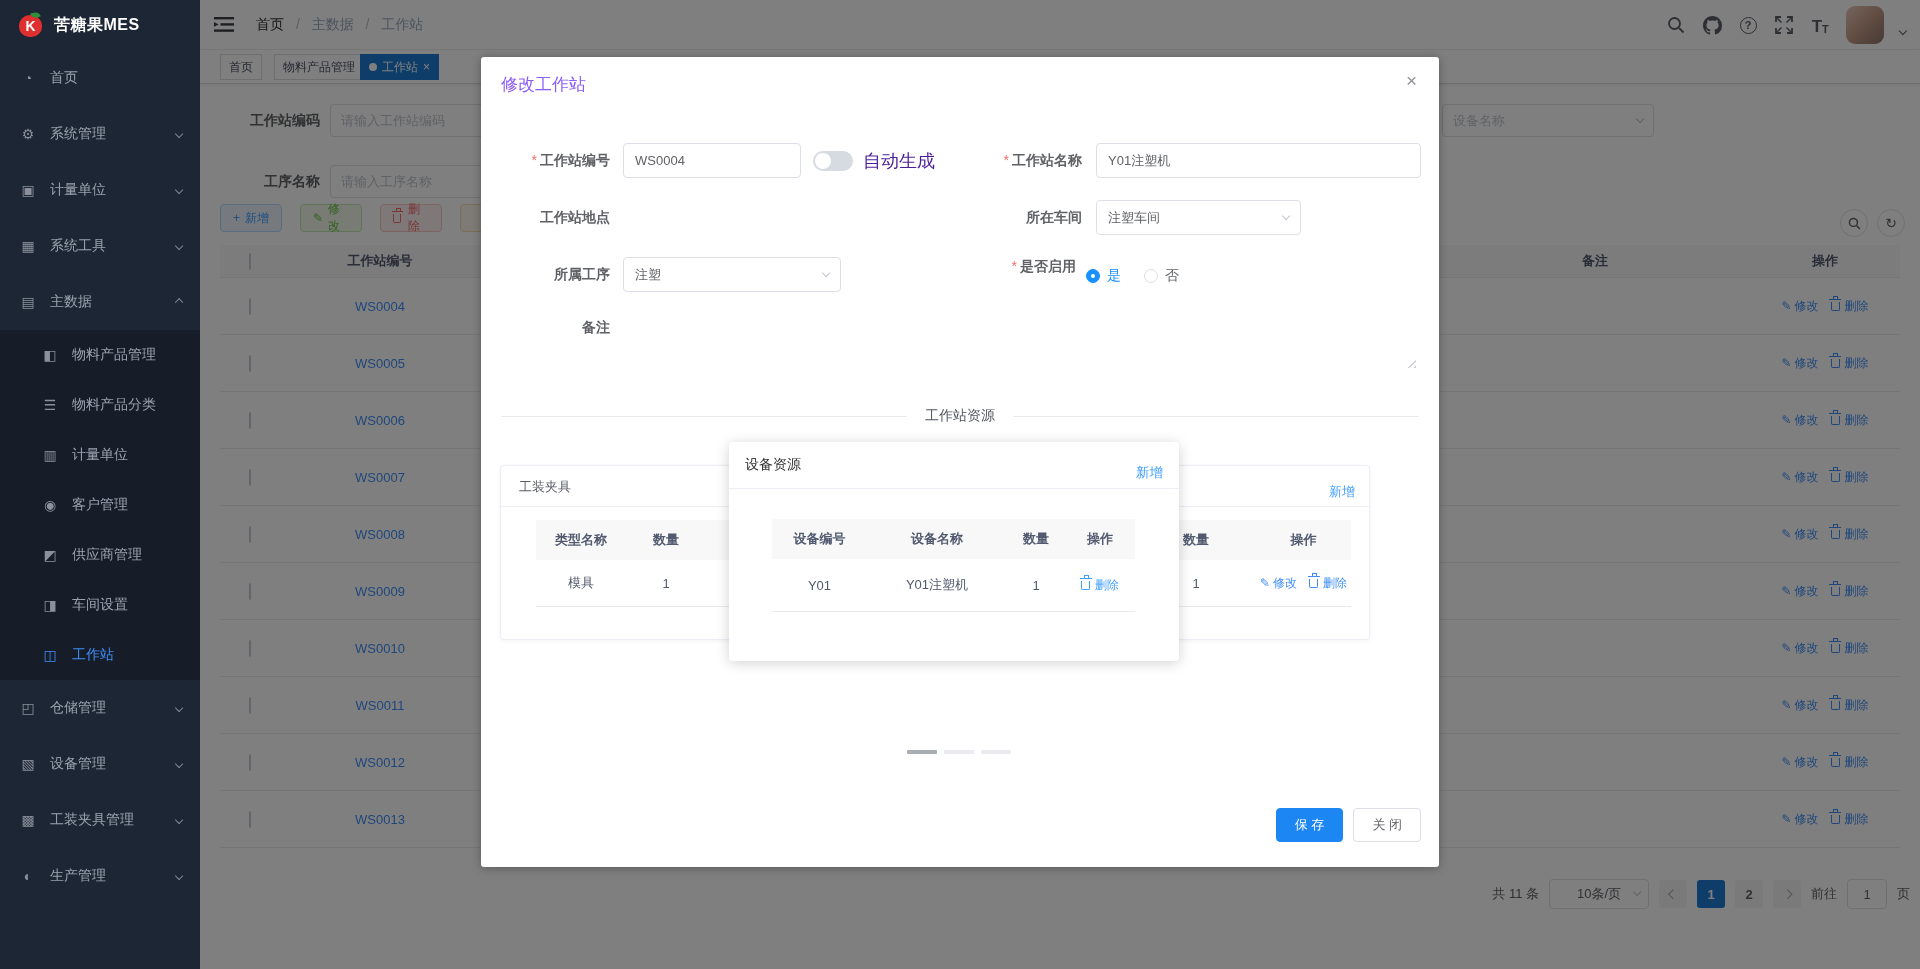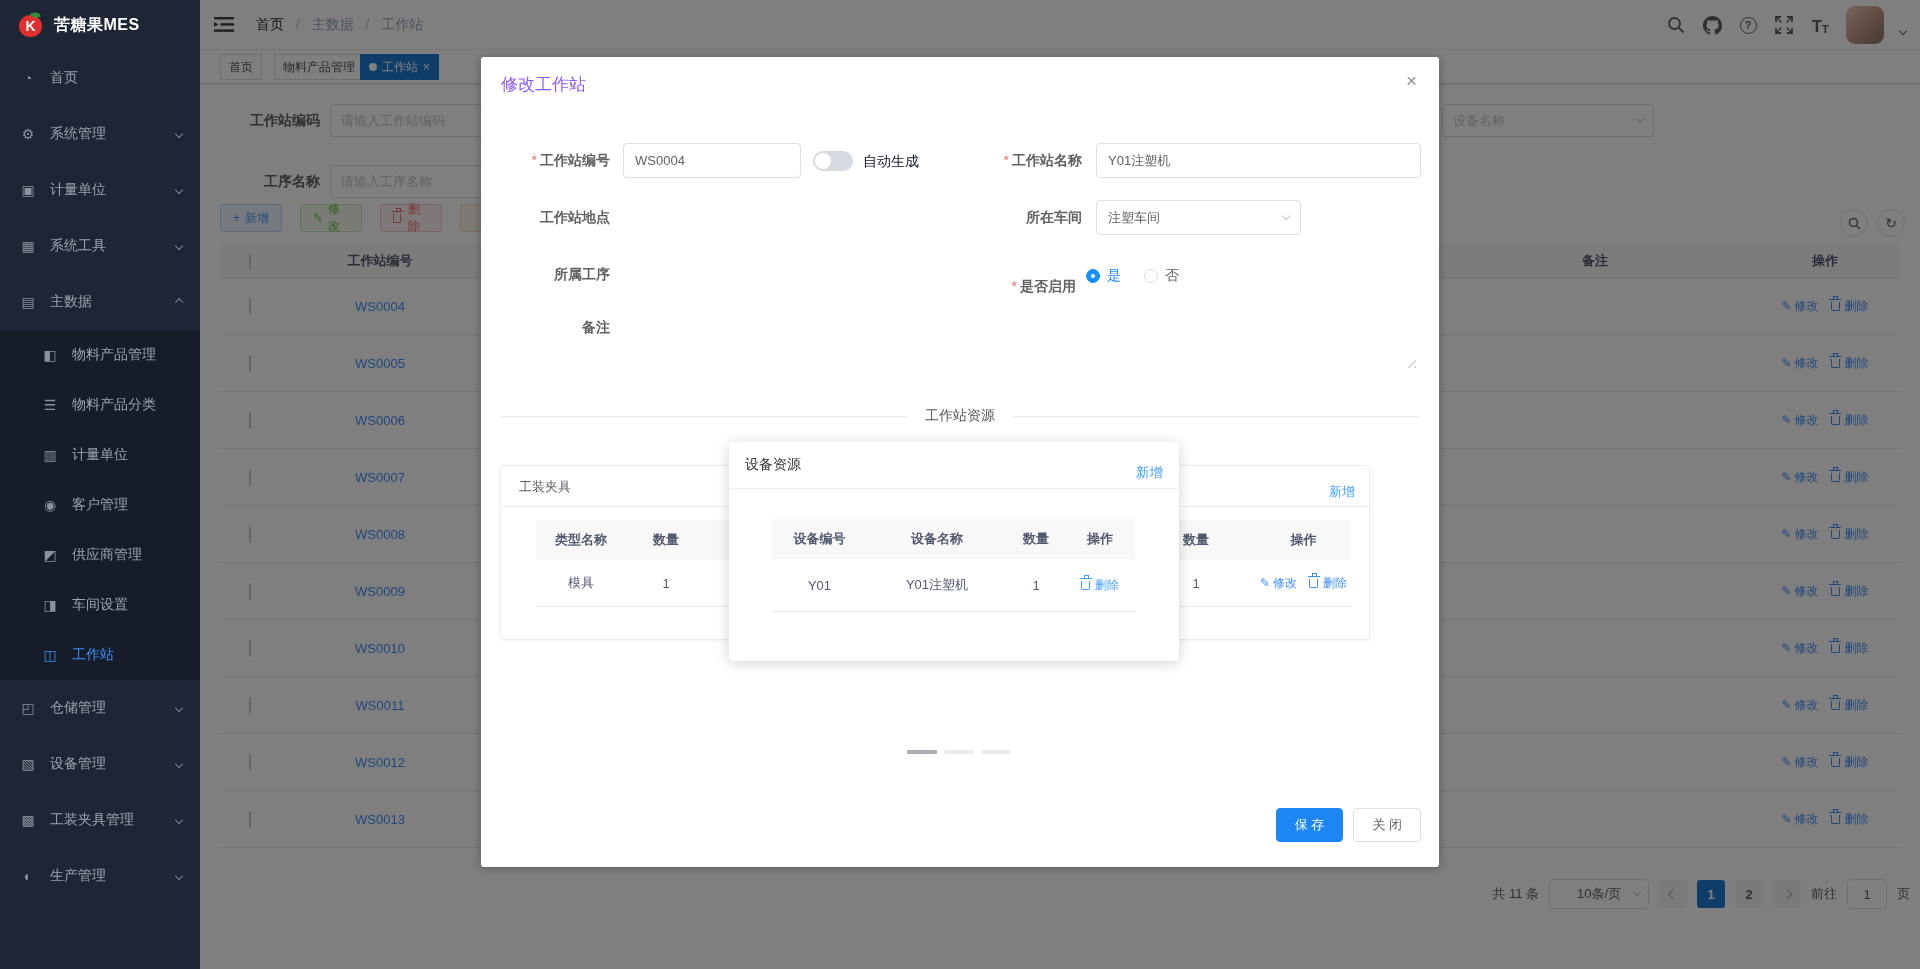--- a/index.html
+++ b/index.html
@@ -92,21 +92,21 @@
   .dialog{position:absolute;left:481px;top:57px;width:958px;height:810px;background:#fff;border-radius:3px;box-shadow:0 1px 10px rgba(0,0,0,.3);z-index:50}
   .dlg-title{position:absolute;left:20px;top:16px;font-size:17px;color:#8b5cf6}
   .dlg-close{position:absolute;right:22px;top:14px;font-size:19px;color:#909399;cursor:pointer;line-height:1}
   .m-label{position:absolute;text-align:right;font-weight:600;color:#606266;font-size:14px;line-height:35px}
   .m-label .req{color:#f56c6c;margin-right:3px;font-weight:normal}
   .m-input{position:absolute;height:35px;border:1px solid #dcdfe6;border-radius:4px;padding:0 11px;font-size:13px;color:#606266;background:#fff;font-family:inherit}
   .m-sel{position:absolute;height:35px;border:1px solid #dcdfe6;border-radius:4px;background:#fff;display:flex;align-items:center;padding:8px 11px;font-size:13px;color:#606266;cursor:pointer}
   .m-sel .scaret{position:absolute;right:11px;border:solid #c0c4cc;border-width:0 1.5px 1.5px 0;padding:2.6px;transform:rotate(45deg);margin-top:-3px}
   .switch{position:absolute;width:40px;height:20px;border-radius:10px;background:#d6dae1;cursor:pointer}
   .switch .knob{position:absolute;left:2px;top:2px;width:16px;height:16px;border-radius:50%;background:#fff}
-  .plain-txt{position:absolute;font-size:14px;color:#0f172a;line-height:20px}
+  .plain-txt{position:absolute;font-size:18px;color:#4c1d95;line-height:20px}
   .radio{position:absolute;display:flex;align-items:center;gap:7px;cursor:pointer;font-size:14px}
   .rdot{width:14px;height:14px;border-radius:50%;position:relative}
   .radio.on{color:#1890ff}
   .radio.on .rdot{background:#1890ff;border:1px solid #1890ff}
   .radio.on .rdot::after{content:"";position:absolute;left:4px;top:4px;width:4px;height:4px;border-radius:50%;background:#fff}
   .radio.off{color:#606266}
   .radio.off .rdot{background:#fff;border:1px solid #dcdfe6}
   .m-textarea{position:absolute;border:1px solid #dcdfe6;border-radius:4px;padding:7px 11px;font-size:13px;color:#606266;font-family:inherit;resize:none;width:795px;height:60px}
   .m-textarea::placeholder{color:#c0c4cc}
   .ta-grip{position:absolute;width:10px;height:10px;overflow:hidden;pointer-events:none}
@@ -534,21 +534,25 @@
   <input class="m-input" style="left: 615px; top: 86px; width: 325px;" value="Y01注塑机">
 
   <span class="m-label" style="left:0;top:143px;width:129px">工作站地点</span>
   <span class="m-label" style="left:472px;top:143px;width:129px">所在车间</span>
   <span class="m-sel" style="left:615px;top:143px;width:205px">
     <span>注塑车间</span>
     <i class="scaret"></i>
   </span>
 
   <span class="m-label" style="left:0;top:200px;width:129px">所属工序</span>
-  <span class="m-label" style="left:466px;top:212px;width:129px"><span class="req">*</span><span>是否启用</span></span>
+  <span class="m-sel" style="left:142px;top:200px;width:218px">
+    <span>注塑</span>
+    <i class="scaret"></i>
+  </span>
+  <span class="m-label" style="left:466px;top:192px;width:129px"><span class="req">*</span><span>是否启用</span></span>
   <span class="radio on" style="left:605px;top:210px">
     <span class="rdot"></span>
     <span>是</span>
   </span>
   <span class="radio off" style="left:663px;top:210px">
     <span class="rdot"></span>
     <span>否</span>
   </span>
 
   <span class="m-label" style="left:0;top:253px;width:129px">备注</span>

